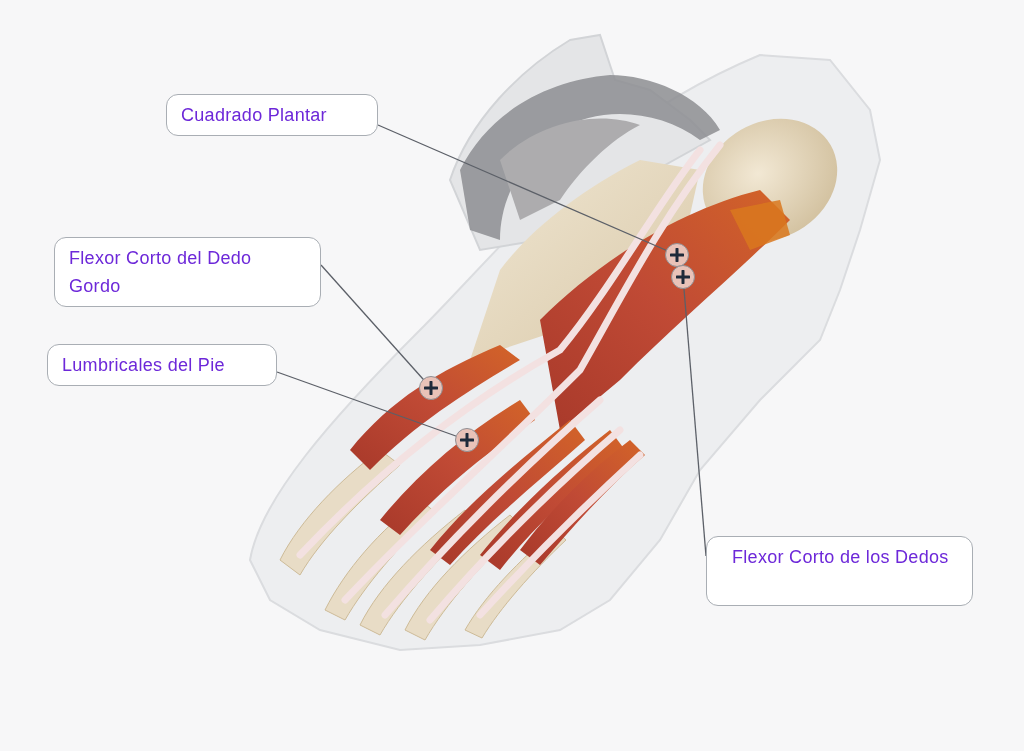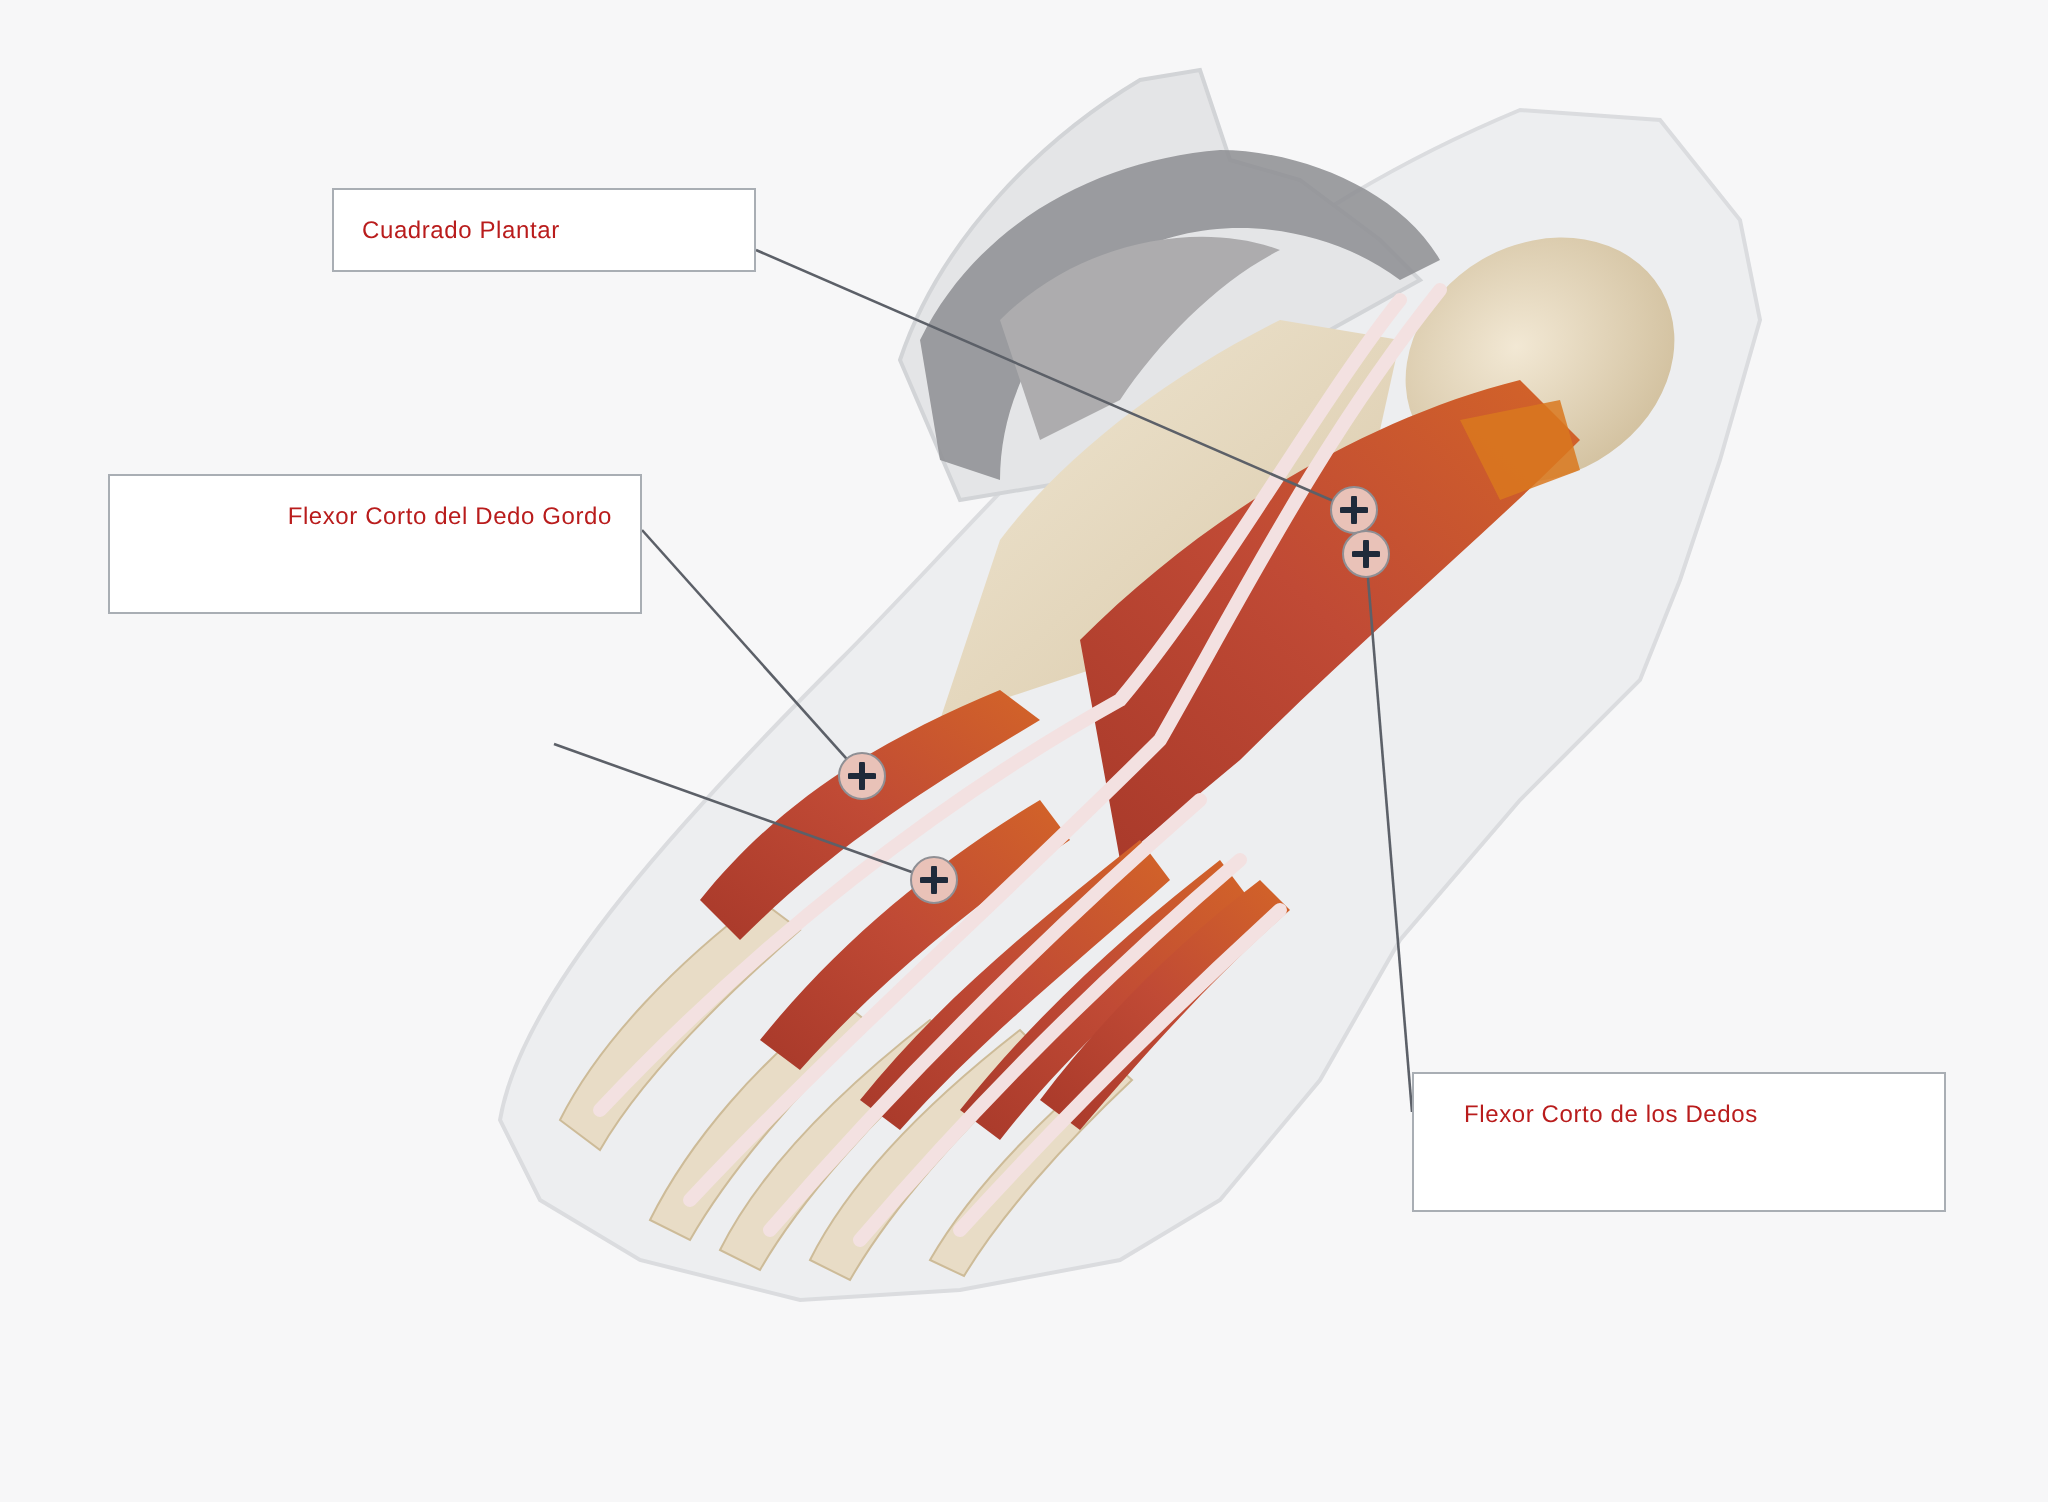--- a/index.html
+++ b/index.html
@@ -8,23 +8,23 @@
     background: #f7f7f8;
     font-family: "Liberation Sans", "DejaVu Sans", sans-serif;
     position: relative;
   }
   #stage { position: absolute; left: 0; top: 0; width: 1024px; height: 751px; }
   #anatomy { position: absolute; left: 0; top: 0; }
   .label-box {
     position: absolute;
     background: #ffffff;
     border: 1.5px solid #a9aeb4;
-    border-radius: 0;
-    color: #b91c1c;
-    font-size: 12px;
+    border-radius: 12px;
+    color: #6d28d9;
+    font-size: 18px;
     line-height: 28px;
     padding: 6px 14px;
     box-sizing: border-box;
     letter-spacing: 0.3px;
     cursor: pointer;
   }
   .hotspot {
     position: absolute;
     width: 24px; height: 24px;
     margin-left: -12px; margin-top: -12px;
@@ -103,22 +103,25 @@
       <line x1="378" y1="125" x2="677" y2="255"></line>
       <line x1="321" y1="265" x2="431" y2="388"></line>
       <line x1="277" y1="372" x2="467" y2="440"></line>
       <line x1="683" y1="277" x2="706" y2="556"></line>
     </g>
   </svg>
 
   <div class="label-box" style="left:166px; top:94px; width:212px; height:42px;">
     <span>Cuadrado Plantar</span>
   </div>
-  <div class="label-box" style="left:54px; top:237px; width:267px; height:70px;text-align:right;">
+  <div class="label-box" style="left:54px; top:237px; width:267px; height:70px;">
     <span>Flexor Corto del Dedo Gordo</span>
+  </div>
+  <div class="label-box" style="left:47px; top:344px; width:230px; height:42px;">
+    <span>Lumbricales del Pie</span>
   </div>
   <div class="label-box" style="left:706px; top:536px; width:267px; height:70px;padding-left:25px;">
     <span>Flexor Corto de los Dedos</span>
   </div>
 
   <div class="hotspot" style="left:677px; top:255px;">
     <svg width="14" height="14" viewBox="0 0 14 14">
         <path d="M7 1v12M1 7h12" stroke="#1f2a3a" stroke-width="3" stroke-linecap="round"></path>
       </svg>
   </div>

